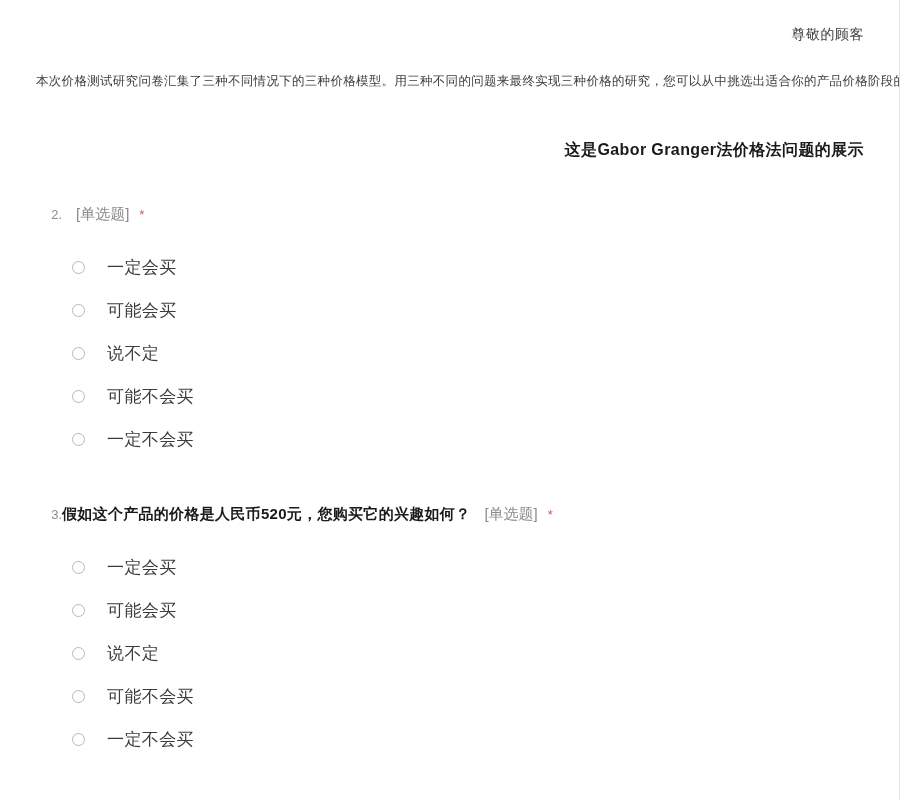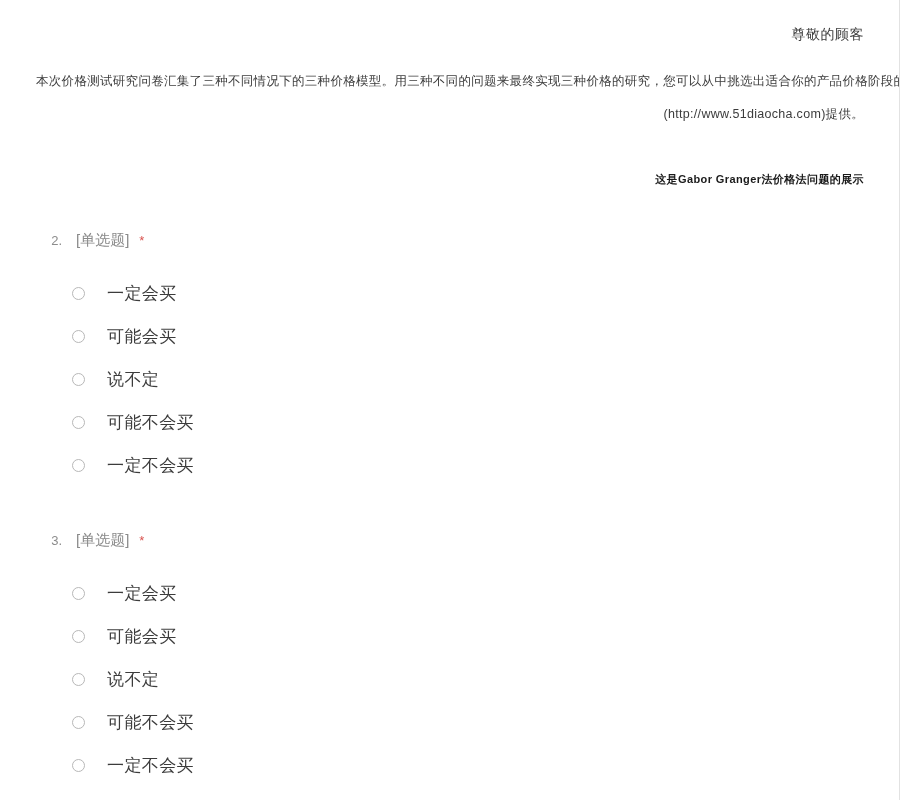--- a/index.html
+++ b/index.html
@@ -49,21 +49,21 @@
     margin: 20px 0 0 0;
     letter-spacing: 0.3px;
     white-space: nowrap;
   }
   .intro .line2 {
     display: block;
     white-space: normal;
   }
 
   .section-title {
-    font-size: 11px;
+    font-size: 16px;
     font-weight: bold;
     color: #1a1a1a;
     margin: 42px 0 0 2px;
     letter-spacing: 0.4px;
   }
 
   .question-block {
     margin-top: 44px;
   }
   .question-head {
@@ -129,21 +129,20 @@
 <body>
 
 <div class="page">
 
   <div class="right-rule"></div>
 
   <p class="greeting">尊敬的顾客</p>
 
   <p class="intro">
     <span>本次价格测试研究问卷汇集了三种不同情况下的三种价格模型。用三种不同的问题来最终实现三种价格的研究，您可以从中挑选出适合你的产品价格阶段的调查问卷</span>
-    <span class="line2">(http://www.51diaocha.com)提供。</span>
   </p>
 
   <h2 class="section-title">这是Gabor Granger法价格法问题的展示</h2>
 
   <div class="question-block">
     <div class="question-head">
       <span class="q-num">2.</span>
       <span class="q-type">[单选题]</span>
       <span class="q-required">*</span>
     </div>
@@ -167,20 +166,21 @@
       <li class="option">
         <span class="radio"></span>
         <span class="option-label">一定不会买</span>
       </li>
     </ul>
   </div>
 
   <div class="question-block">
     <div class="question-head">
       <span class="q-num">3.</span>
+      <span class="q-text">假如这个产品的价格是人民币520元，您购买它的兴趣如何？</span>
       <span class="q-type">[单选题]</span>
       <span class="q-required">*</span>
     </div>
     <ul class="options">
       <li class="option">
         <span class="radio"></span>
         <span class="option-label">一定会买</span>
       </li>
       <li class="option">
         <span class="radio"></span>

